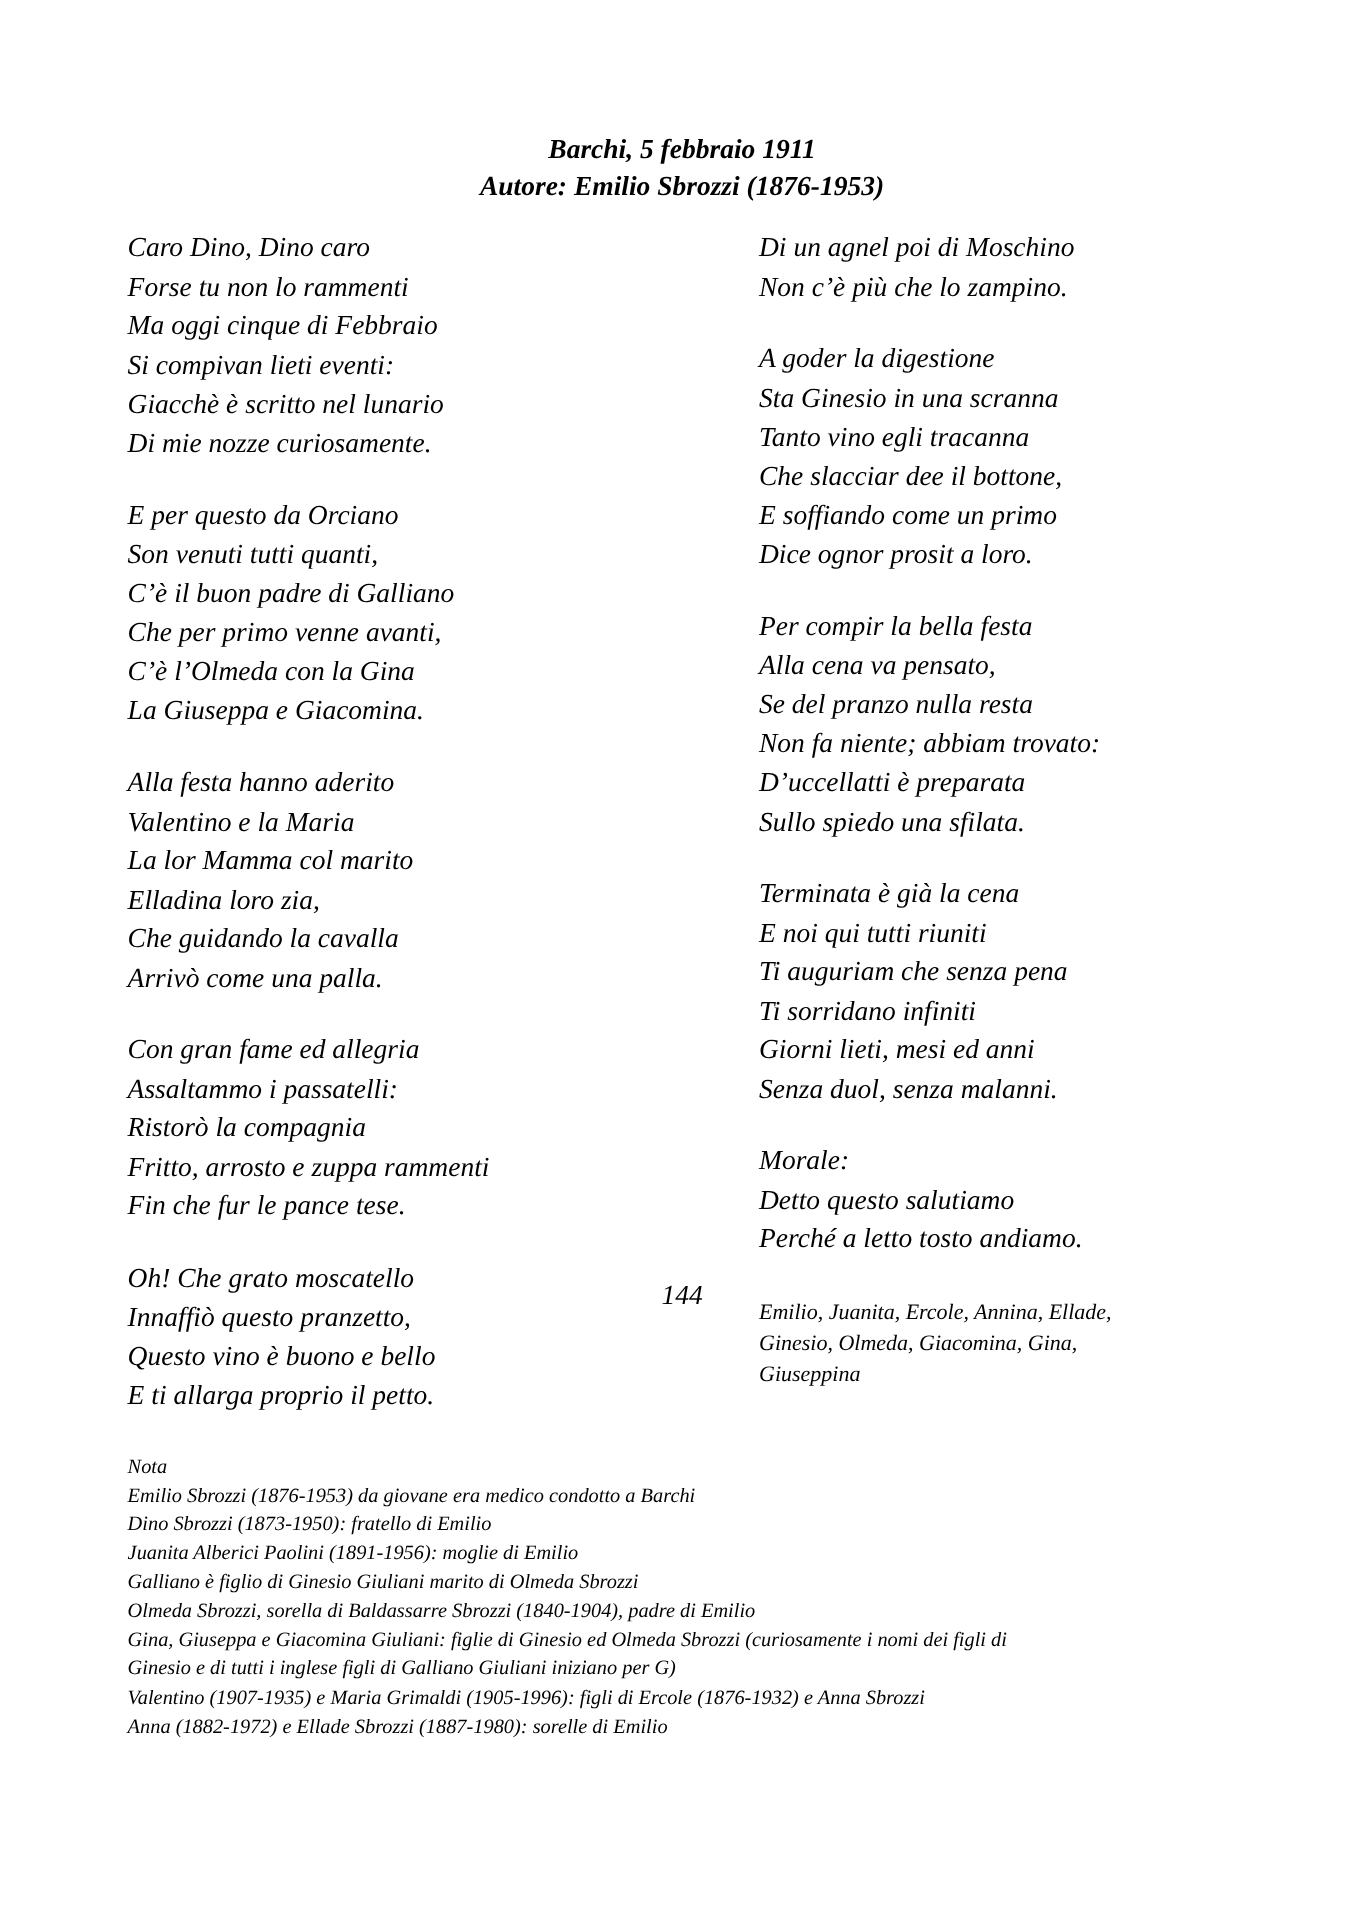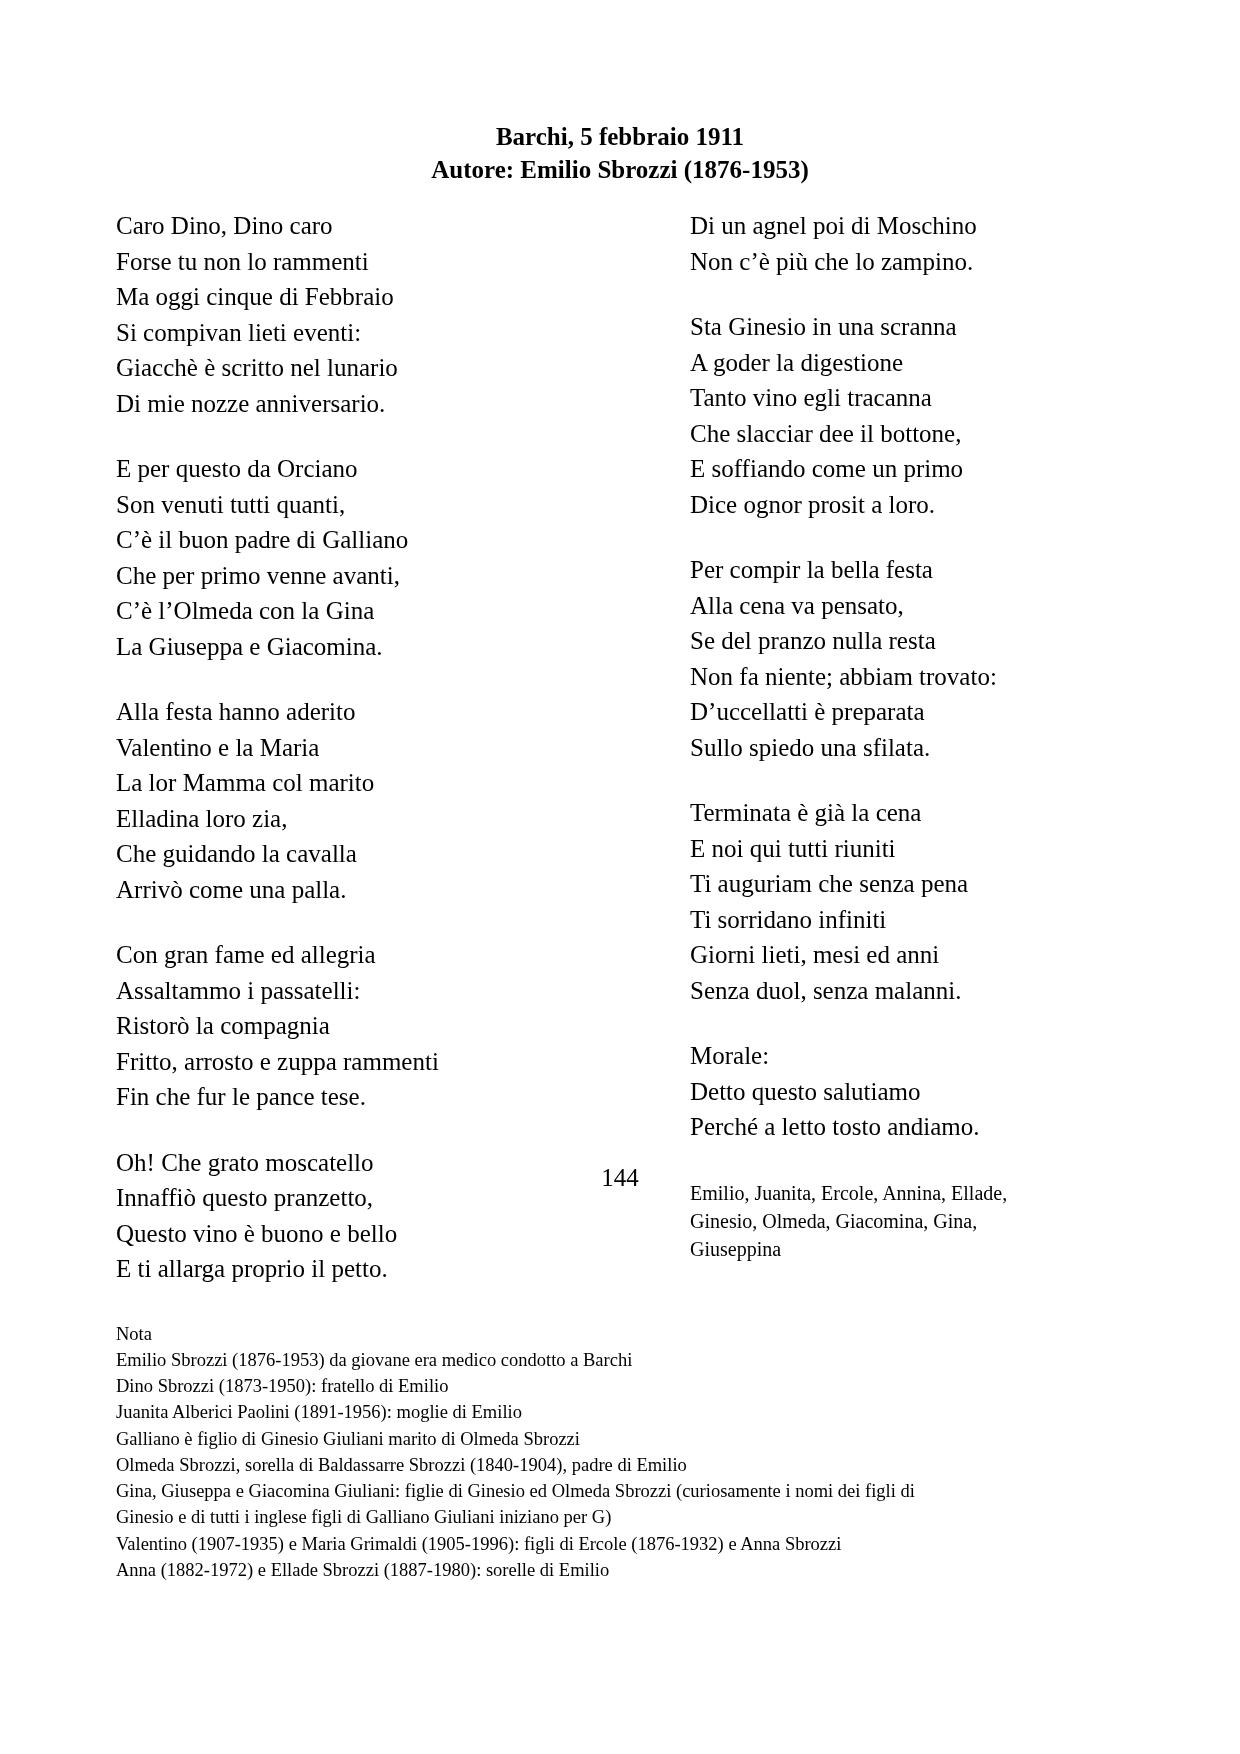--- a/index.html
+++ b/index.html
@@ -15,20 +15,21 @@
     color: #000000;
     overflow: hidden;
   }
   .page {
     position: absolute;
     left: 0; top: 0;
     width: 1240px;
     height: 1308px;
     box-sizing: border-box;
     padding: 120px 110px 40px 110px;
+    font-style: italic;
   }
   .title-block {
     text-align: center;
     font-weight: bold;
     font-size: 25px;
     line-height: 1.32;
     margin-bottom: 22px;
   }
   .title-line { display: block; }
 
@@ -89,21 +90,21 @@
   <div class="columns">
 
     <div class="col col-left">
 
       <p class="stanza">
         <span class="line">Caro Dino, Dino caro</span>
         <span class="line">Forse tu non lo rammenti</span>
         <span class="line">Ma oggi cinque di Febbraio</span>
         <span class="line">Si compivan lieti eventi:</span>
         <span class="line">Giacchè è scritto nel lunario</span>
-        <span class="line">Di mie nozze anniversario.</span>
+        <span class="line">Di mie nozze curiosamente.</span>
       </p>
 
       <p class="stanza">
         <span class="line">E per questo da Orciano</span>
         <span class="line">Son venuti tutti quanti,</span>
         <span class="line">C’è il buon padre di Galliano</span>
         <span class="line">Che per primo venne avanti,</span>
         <span class="line">C’è l’Olmeda con la Gina</span>
         <span class="line">La Giuseppa e Giacomina.</span>
       </p>
@@ -135,22 +136,22 @@
     </div>
 
     <div class="col col-right">
 
       <p class="stanza">
         <span class="line">Di un agnel poi di Moschino</span>
         <span class="line">Non c’è più che lo zampino.</span>
       </p>
 
       <p class="stanza">
+        <span class="line">A goder la digestione</span>
         <span class="line">Sta Ginesio in una scranna</span>
-        <span class="line">A goder la digestione</span>
         <span class="line">Tanto vino egli tracanna</span>
         <span class="line">Che slacciar dee il bottone,</span>
         <span class="line">E soffiando come un primo</span>
         <span class="line">Dice ognor prosit a loro.</span>
       </p>
 
       <p class="stanza">
         <span class="line">Per compir la bella festa</span>
         <span class="line">Alla cena va pensato,</span>
         <span class="line">Se del pranzo nulla resta</span>

